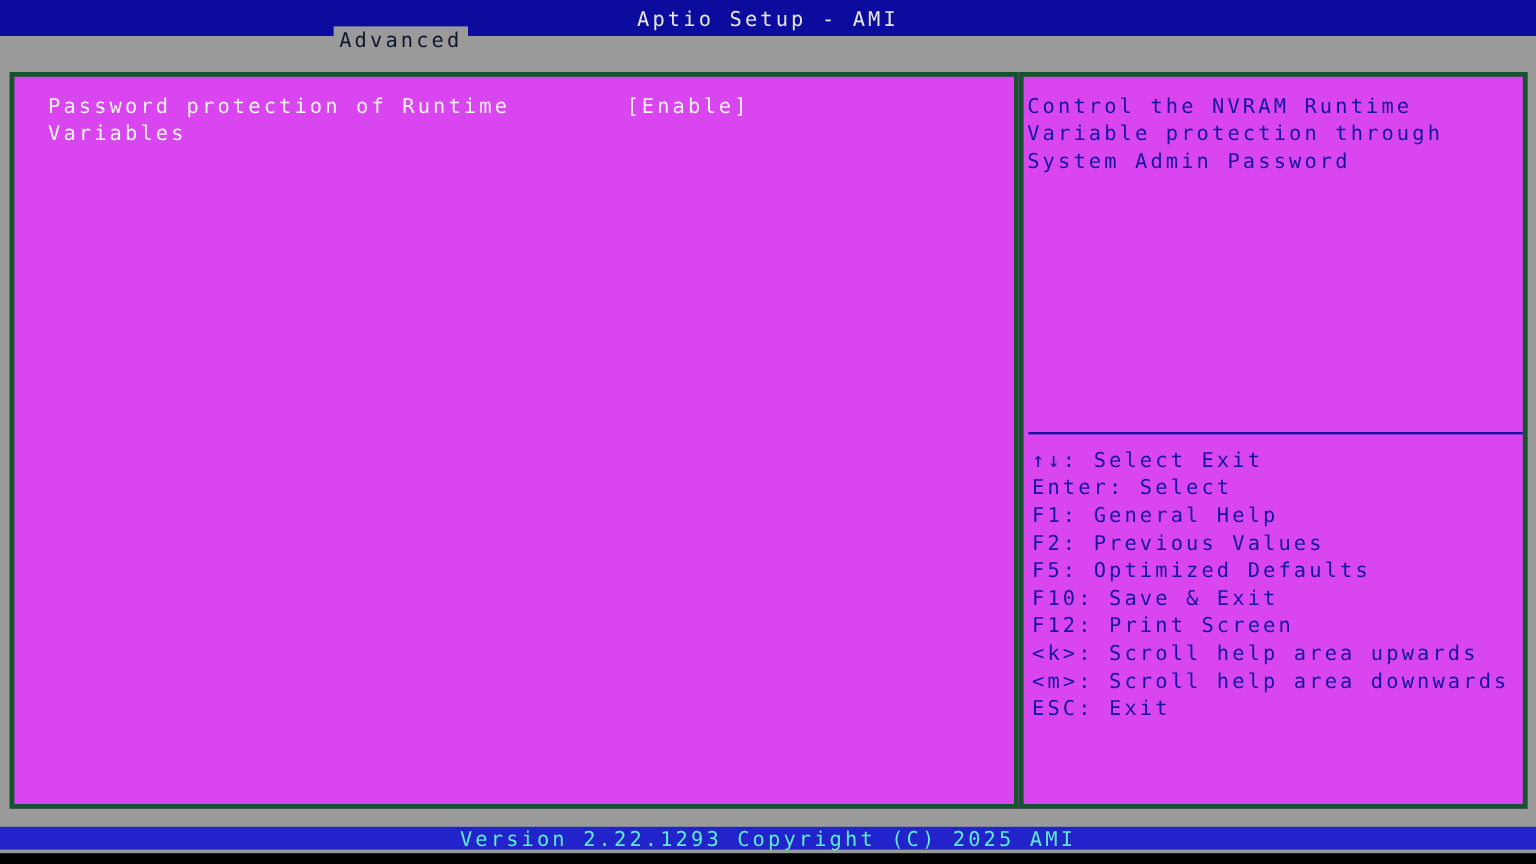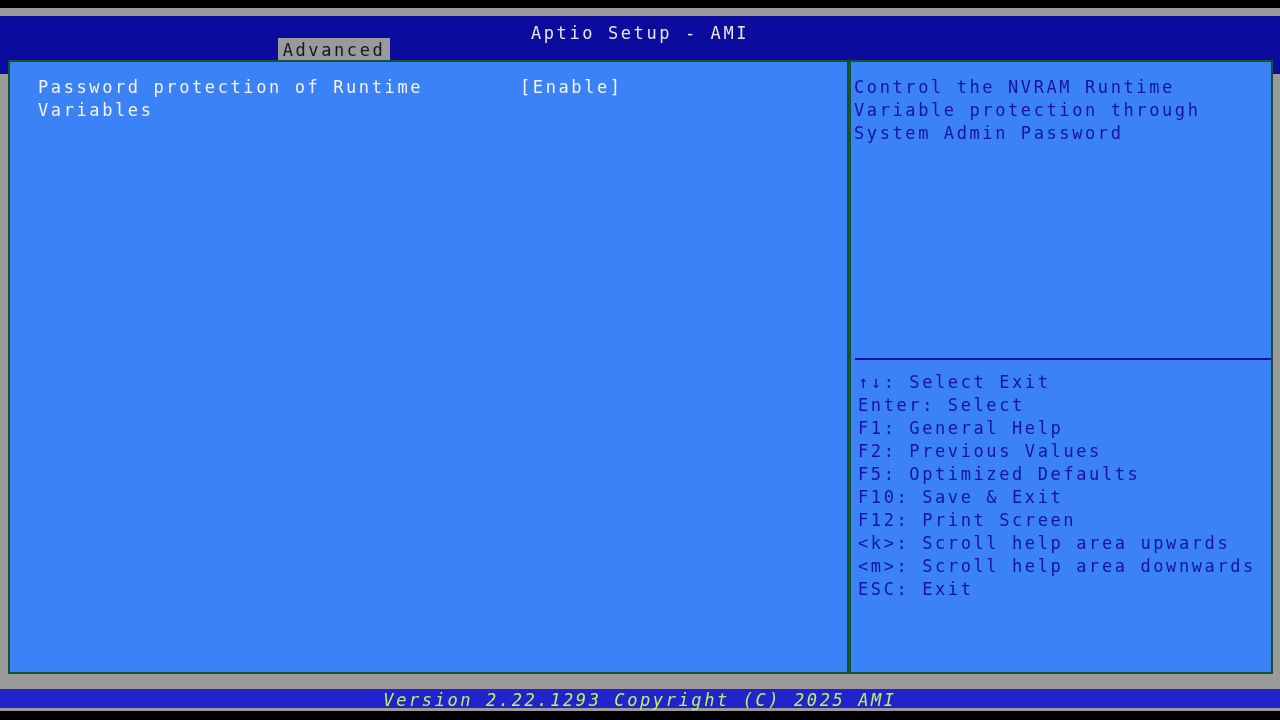--- a/index.html
+++ b/index.html
@@ -13,40 +13,40 @@
     font-family: "DejaVu Sans Mono", "Liberation Mono", monospace;
     font-size: 17px;
     letter-spacing: 2.6px;
     line-height: 23px;
   }
   .top-black {
     position: absolute; top: 0; left: 0; width: 1280px; height: 8px;
     background: #000000;
   }
   .header {
-    position: absolute; top: 16px; left: 0; width: 1280px; height: 58px;
+    position: absolute; top: 0; left: 0; width: 1280px; height: 30px;
     background: #0b0b9e;
   }
   .header-title {
     position: absolute; top: 6px; left: 0; width: 1280px;
     text-align: center;
     color: #e6e6e6;
   }
   .tab {
     position: absolute; left: 278px; top: 22px; width: 112px; height: 24px;
     background: #9a9a9a;
     color: #0f172a;
     display: flex; align-items: center; justify-content: center;
   }
   .panel {
     position: absolute;
     top: 60px;
     height: 614px;
-    background: #3b82f6;
-    border: 2px solid #14532d;
+    background: #d946ef;
+    border: 4px solid #14532d;
   }
   .panel-left { left: 8px; width: 841px; }
   .panel-right { left: 849px; width: 424px; }
   .setting-row {
     margin-top: 14px;
     margin-left: 28px;
     display: grid;
     grid-template-columns: 482px auto;
     color: #f4f4f4;
   }
@@ -63,24 +63,23 @@
   }
   .legend {
     position: absolute;
     left: 7px; top: 309px; right: 2px;
     color: #14149e;
   }
   .legend-row { white-space: nowrap; }
   .footer-bar {
     position: absolute; top: 689px; left: 0; width: 1280px; height: 19px;
     background: #2323cb;
-    color: #bef264;
+    color: #5eead4;
     text-align: center;
     line-height: 22px;
-    font-style: italic;
   }
   .bottom-black {
     position: absolute; top: 711px; left: 0; width: 1280px; height: 9px;
     background: #000000;
   }
 </style>
 </head>
 <body>
 
 <div class="screen">

